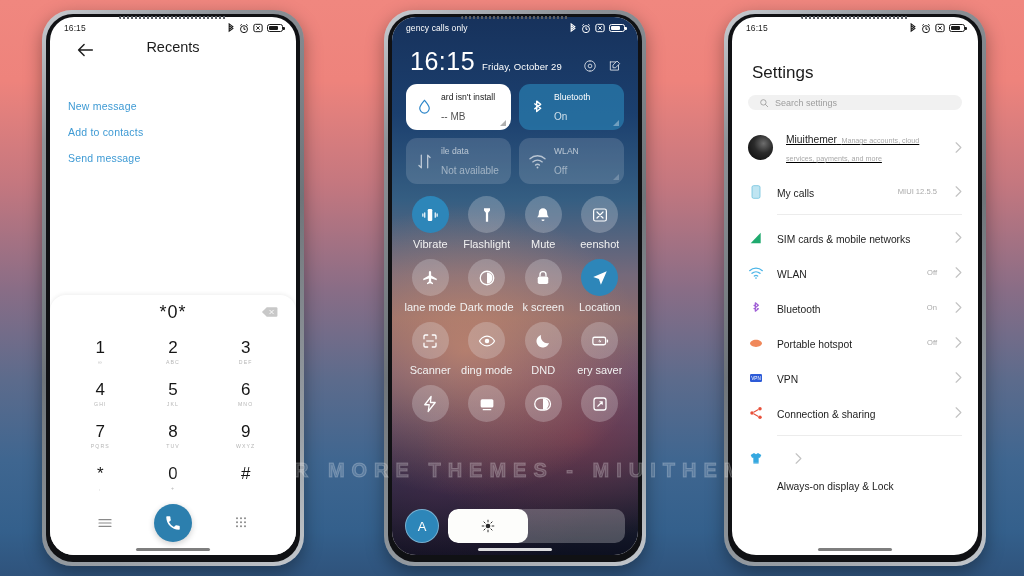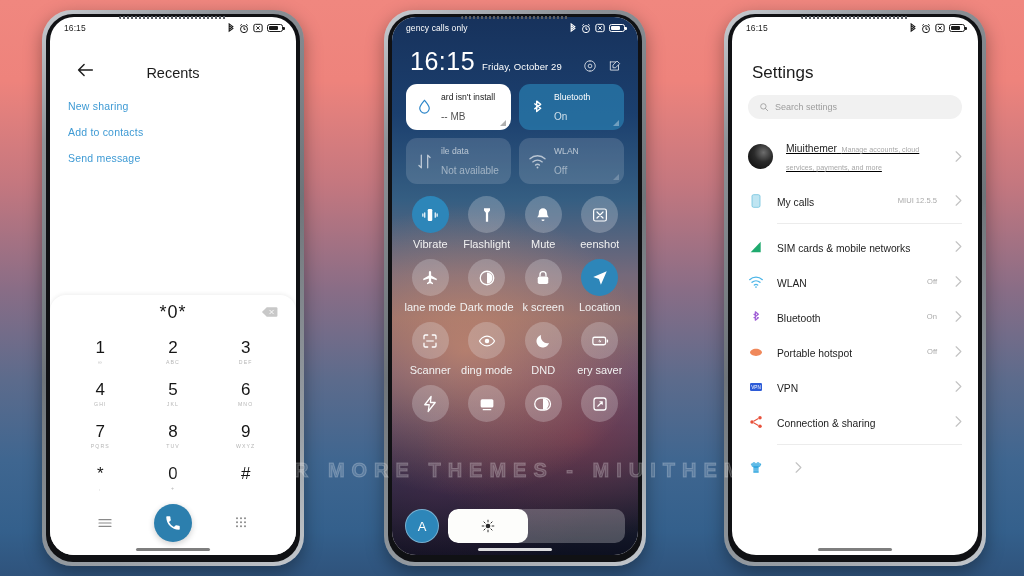--- a/index.html
+++ b/index.html
@@ -77,21 +77,21 @@
     content: ''; position: absolute; right: -2.6px; top: 2px;
     width: 1.6px; height: 3.6px; border-radius: 0 1px 1px 0; background: currentColor;
   }
   .bat i {
     position: absolute; left: 1px; top: 1px; bottom: 1px;
     width: 9px; background: currentColor; border-radius: 1px; display: block;
   }
 
   
   .p1-head {
-    height: 42px; display: flex; align-items: flex-end; padding: 0 24px;
+    height: 42px; display: flex; align-items: flex-start; padding: 0 24px;
     position: relative;
   }
   .p1-back { width: 22px; height: 22px; color: #1d1d1d; cursor: pointer; }
   .p1-title {
     position: absolute; left: 0; right: 0; text-align: center;
     font-size: 14.5px; color: #1c1c1c; font-weight: 400; pointer-events: none;
   }
   .p1-links { padding: 12px 0 0 0; }
   .p1-link {
     font-size: 10.5px; color: #3e9ad4; padding: 7px 18px; letter-spacing: .2px;
@@ -201,21 +201,21 @@
   .p2-slider .fill {
     position: absolute; left:0; top:0; bottom:0; width: 45%;
     background: #fdfdfb; border-radius: 10px;
     display: flex; align-items: center; justify-content: center;
   }
   .p2-slider .fill svg { width: 14px; height: 14px; color: #2a2a2a; }
 
   
   .p3-title { font-size: 17px; color: #1b1b1b; padding: 24px 20px 0 20px; font-weight: 400; }
   .p3-search {
-    margin: 12px 16px 0 16px; height: 24px; border-radius: 13px;
+    margin: 12px 16px 0 16px; height: 15px; border-radius: 13px;
     background: #f1f1f1; display: flex; align-items: center; gap: 6px; padding: 0 11px;
   }
   .p3-search svg { width: 10px; height: 10px; color: #9a9a9a; flex: none; }
   .p3-search span { font-size: 9px; color: #9d9d9d; }
 
   .p3-list { margin-top: 10px; }
   .p3-row { display: flex; align-items: center; padding: 0 16px; height: 35px; gap: 13px; }
   .p3-row.account { height: 54px; align-items: center; text-decoration: underline; }
   .p3-ico { width: 16px; height: 16px; flex: none; display: flex; align-items: center; justify-content: center; }
   .p3-ico svg { width: 16px; height: 16px; display: block; }
@@ -270,21 +270,21 @@
       </div>
 
       <div class="p1-head">
         <svg class="p1-back" viewBox="0 0 24 24">
             <path d="M20 12H5M11 6l-6 6 6 6" fill="none" stroke="currentColor" stroke-width="1.6" stroke-linecap="round" stroke-linejoin="round"></path>
           </svg>
         <div class="p1-title">Recents</div>
       </div>
 
       <div class="p1-links">
-        <div class="p1-link">New sharing</div>
+        <div class="p1-link">New message</div>
         <div class="p1-link">Add to contacts</div>
         <div class="p1-link">Send message</div>
       </div>
 
       <div class="p1-keypad">
         <div class="p1-number">
           <span class="num">*0*</span>
           <svg class="p1-del" viewBox="0 0 24 16">
               <path d="M8 1h14a1.5 1.5 0 0 1 1.5 1.5v11A1.5 1.5 0 0 1 22 15H8L1 8z" fill="currentColor"></path>
               <path d="M12 5l6 6M18 5l-6 6" stroke="#fff" stroke-width="1.3"></path>
@@ -771,20 +771,24 @@
               <svg viewBox="0 0 24 24">
                 <path d="M9 3l3 2 3-2 5 3-2 4h-2v9H8v-9H6L4 6z" fill="#35a8e0"></path>
               </svg>
             </span>
           <span class="p3-val"></span>
           <svg class="p3-chev" viewBox="0 0 8 14">
               <path d="M1 1l6 6-6 6" fill="none" stroke="currentColor" stroke-width="1.5" stroke-linecap="round" stroke-linejoin="round"></path>
             </svg>
         </div>
 
+        <div class="p3-row cut">
+          <span class="p3-ico"></span>
+          <span class="p3-txt"><span class="p3-name">Always-on display &amp; Lock</span></span>
+        </div>
 
       </div>
       <div class="homebar dark"></div>
     </div>
   </div>
 </div>
 
 <div class="watermark">VISIT FOR MORE THEMES - MIUITHEMER.COM</div>
 
 </body></html>

